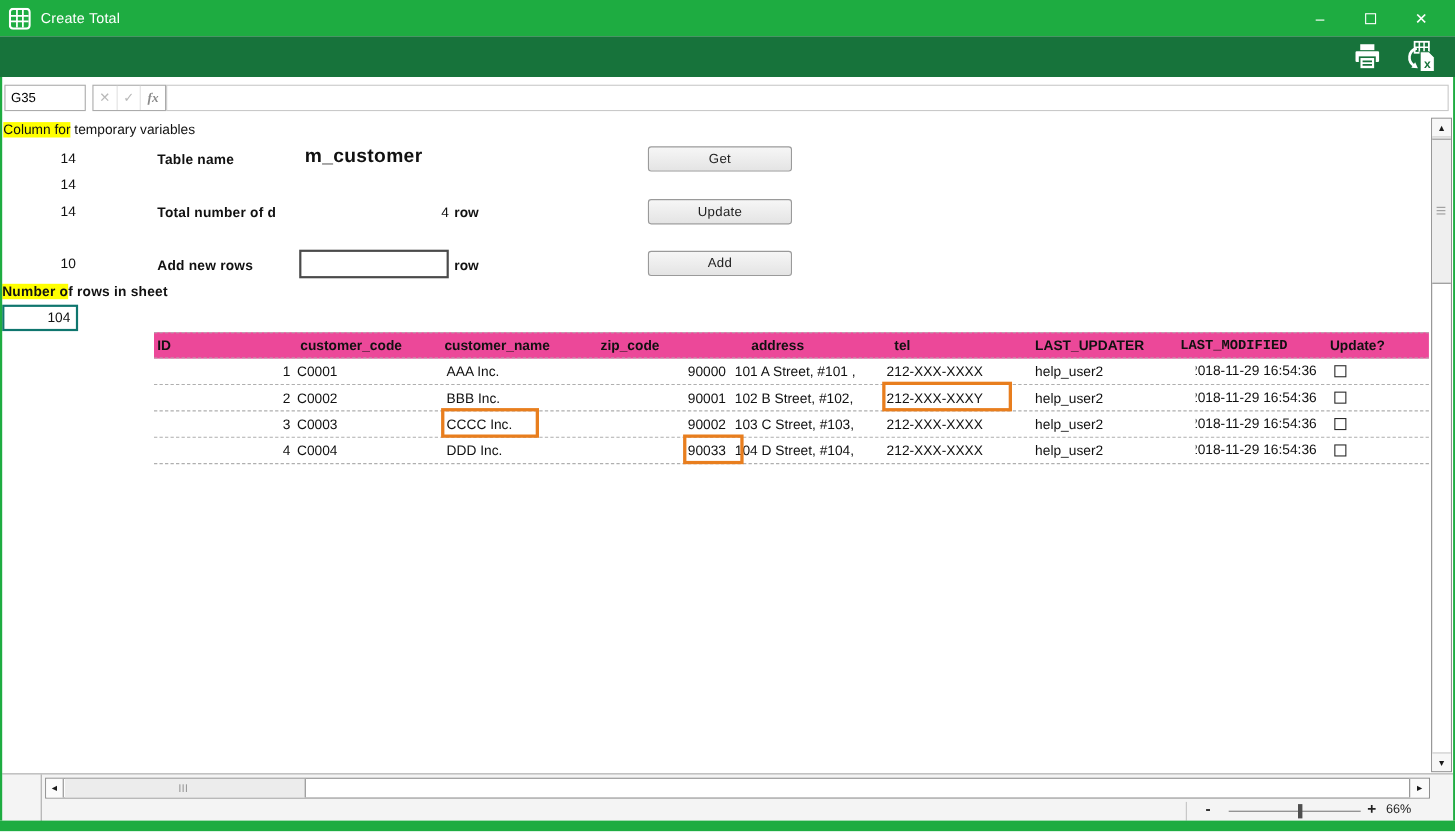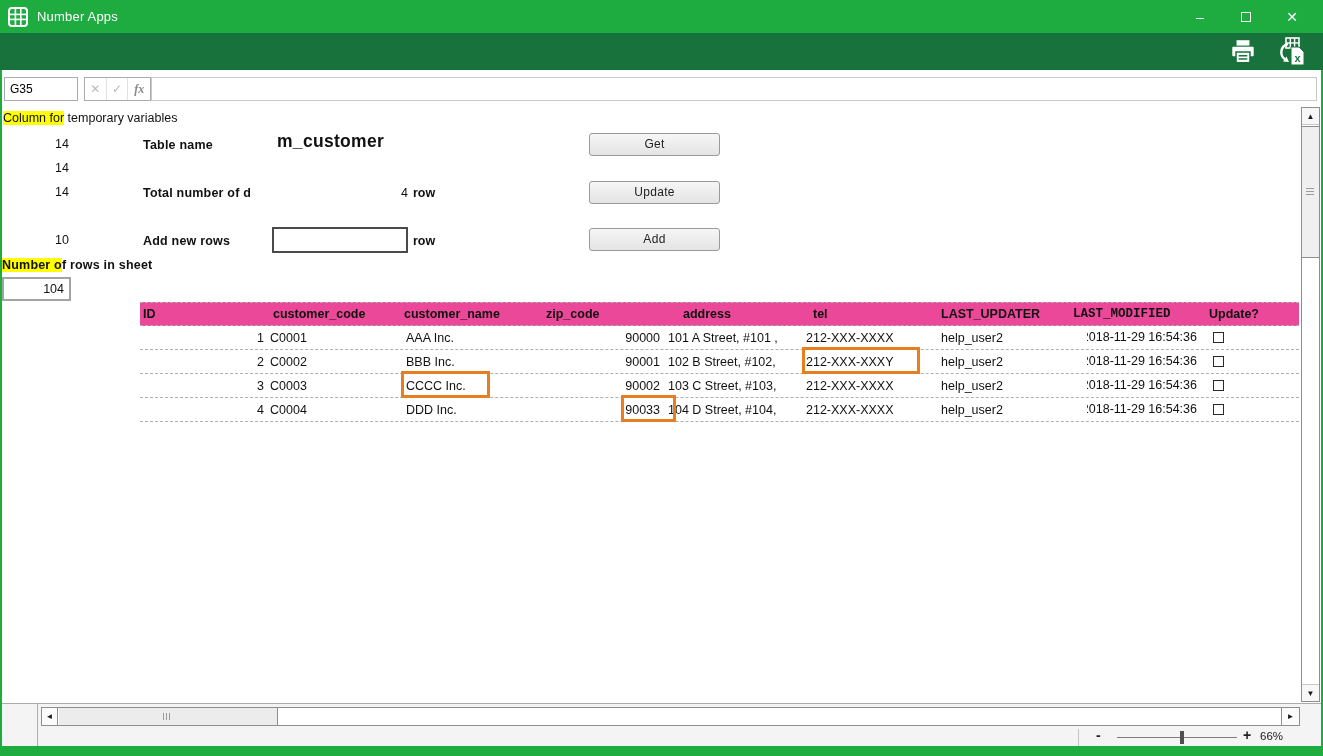--- a/index.html
+++ b/index.html
@@ -49,21 +49,21 @@
   .total-val { position:absolute; left:340px; top:186px; width:68px; text-align:right; }
   .unit { position:absolute; font-weight:bold; font-size:12.5px; }
   .add-input { position:absolute; left:272px; top:227px; width:136px; height:26px;
                border:2px solid #4A4A4A; outline:none; font-size:13px; padding:0 4px;
                font-family:"Liberation Sans",sans-serif; }
   .btn { position:absolute; left:541px; width:131px; height:23px;
          background:linear-gradient(#F6F6F6,#E4E4E4); border:1px solid #9A9A9A; border-radius:3px;
          font-size:12px; color:#222; text-align:center; line-height:21px; cursor:default;
          font-family:"Liberation Sans",sans-serif; letter-spacing:.3px;margin-left:48px;}
   .count-box { position:absolute; left:2px; top:277px; width:69px; height:24px;
-               border:2px solid #a3a3a3; text-align:right; padding:0 5px; line-height:20px; background:#fff; }
+               border:2px solid #0f766e; text-align:right; padding:0 5px; line-height:20px; background:#fff; }
 
   
   .grid { position:absolute; left:140px; top:302px; width:1159px; }
   .tr { display:flex; height:24px; border-bottom:1px dashed #AFAFAF; align-items:center; }
   .tr.hrow { background:#ec4899; border-top:1px dashed #AFAFAF; font-weight:bold; }
   .td { height:100%; display:flex; align-items:center; overflow:hidden; white-space:nowrap; }
   .c0{width:128px;} .c1{width:130px;} .c2{width:132px;} .c3{width:136px;} .c4{width:136px;}
   .c5{width:133px;} .c6{width:127px;} .c7{width:138px;} .c8{width:99px;}
   .tr .c0 { justify-content:flex-end; padding-right:4px; }
   .tr .c1 { padding-left:2px; } .tr .c2 { padding-left:8px; }
@@ -124,21 +124,21 @@
 <div class="app">
 
   <div class="titlebar">
     <svg class="app-icon" viewBox="0 0 20 20">
       <rect x="1" y="1" width="18" height="18" rx="3" fill="none" stroke="#fff" stroke-width="2"></rect>
       <line x1="2" y1="7.4" x2="18" y2="7.4" stroke="#fff" stroke-width="1.6"></line>
       <line x1="2" y1="12.4" x2="18" y2="12.4" stroke="#fff" stroke-width="1.6"></line>
       <line x1="7.4" y1="2" x2="7.4" y2="18" stroke="#fff" stroke-width="1.6"></line>
       <line x1="12.8" y1="2" x2="12.8" y2="18" stroke="#fff" stroke-width="1.6"></line>
     </svg>
-    <span class="title-text">Number Apps</span>
+    <span class="title-text">Create Total</span>
     <div class="win-controls">
       <div class="win-btn">
           <span>–</span>
         </div>
       <div class="win-btn">
           <span class="max-glyph"></span>
         </div>
       <div class="win-btn">
           <span>✕</span>
         </div>

